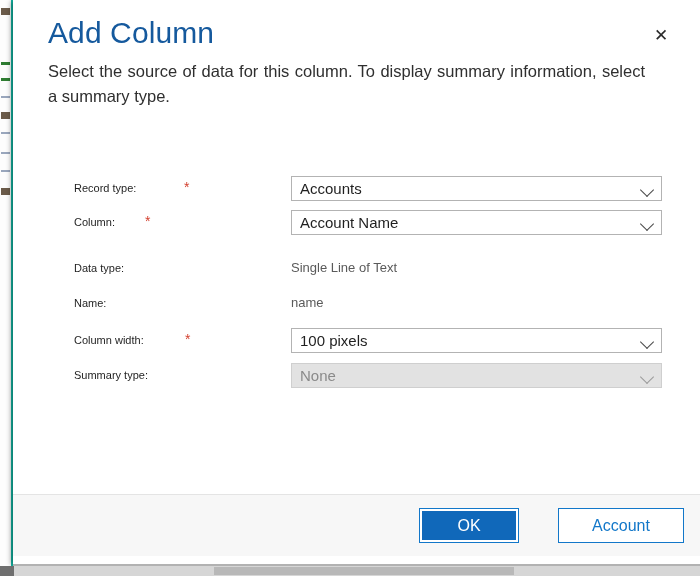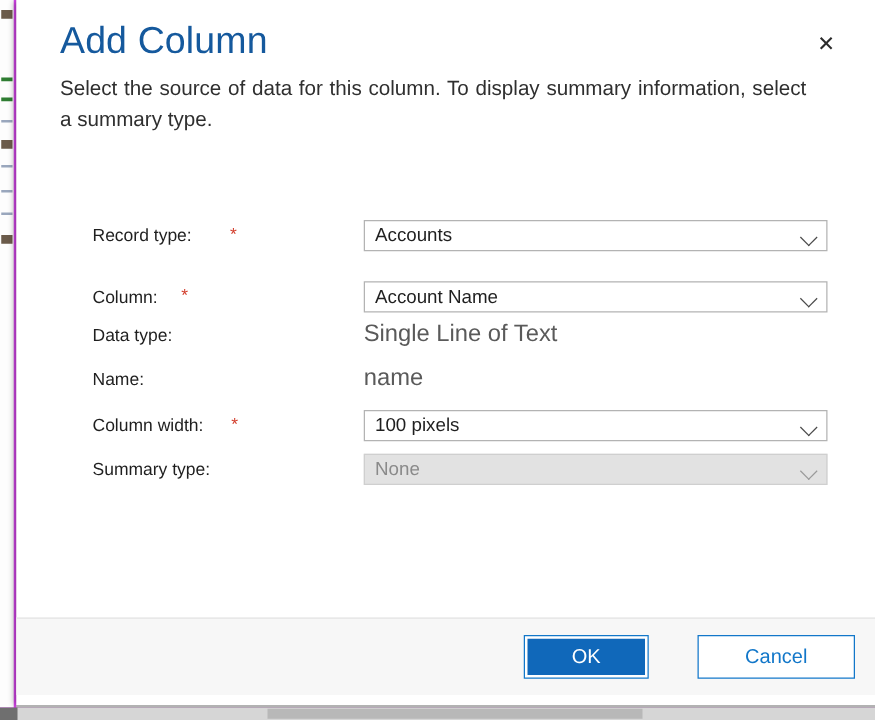--- a/index.html
+++ b/index.html
@@ -13,21 +13,21 @@
     background: #ffffff;
     font-family: "Liberation Sans", sans-serif;
     -webkit-font-smoothing: antialiased;
   }
 
   
   #app-backdrop {
     position: absolute;
     left: 0; top: 0;
     width: 700px; height: 576px;
-    background: #d946ef;
+    background: #14b8a6;
   }
   #bg-strip {
     position: absolute;
     left: 0; top: 0;
     width: 11px; height: 566px;
     background: #fdfdfd;
     overflow: hidden;
   }
   .bg-line {
     position: absolute;
@@ -102,21 +102,21 @@
   .form-row {
     position: absolute;
     left: 0;
     width: 100%;
     height: 22px;
   }
   .field-label {
     position: absolute;
     left: 61px;
     top: 0;
-    font-size: 14px;
+    font-size: 11px;
     color: #1f1f1f;
     white-space: nowrap;
     line-height: 22px;
   }
   .required-star {
     position: absolute;
     top: -1px;
     font-size: 14px;
     color: #d3402f;
     line-height: 22px;
@@ -167,21 +167,21 @@
     height: 9px;
     border-right: 1.3px solid #4a4a4a;
     border-bottom: 1.3px solid #4a4a4a;
     transform: rotate(45deg);
   }
   .dropdown.disabled .chev::before {
     border-color: #9a9a9a;
   }
 
   .static-value {
-    font-size: 19px;
+    font-size: 13px;
     color: #5a5a5a;
     line-height: 22px;
     white-space: nowrap;
   }
 
   
   #dialog-footer {
     position: absolute;
     left: 0;
     bottom: 10px;
@@ -295,21 +295,21 @@
 
       <div class="form-row" style="top:68px;">
         <span class="field-label">Record type:</span>
         <span class="required-star" style="left:171px;">*</span>
         <div class="control dropdown" style="top:-1px;justify-content:space-between;">
           <span class="dd-value">Accounts</span>
           <span class="chev"></span>
         </div>
       </div>
 
-      <div class="form-row" style="top:117px;">
+      <div class="form-row" style="top:102px;">
         <span class="field-label">Column:</span>
         <span class="required-star" style="left:132px;">*</span>
         <div class="control dropdown" style="top:-1px;">
           <span class="dd-value">Account Name</span>
           <span class="chev"></span>
         </div>
       </div>
 
       <div class="form-row" style="top:148px;">
         <span class="field-label">Data type:</span>
@@ -337,21 +337,21 @@
           <span class="chev"></span>
         </div>
       </div>
 
     </div>
 
     <div id="dialog-footer">
       <button id="ok-button">
         <span class="btn-inner">OK</span>
       </button>
-      <button id="cancel-button">Cancel</button>
+      <button id="cancel-button">Account</button>
     </div>
 
   </div>
 
   <div id="bottom-edge-shadow"></div>
   <div id="bottom-bar"></div>
   <div id="bottom-scroll-track">
     <div id="bottom-scroll-thumb"></div>
   </div>
 

